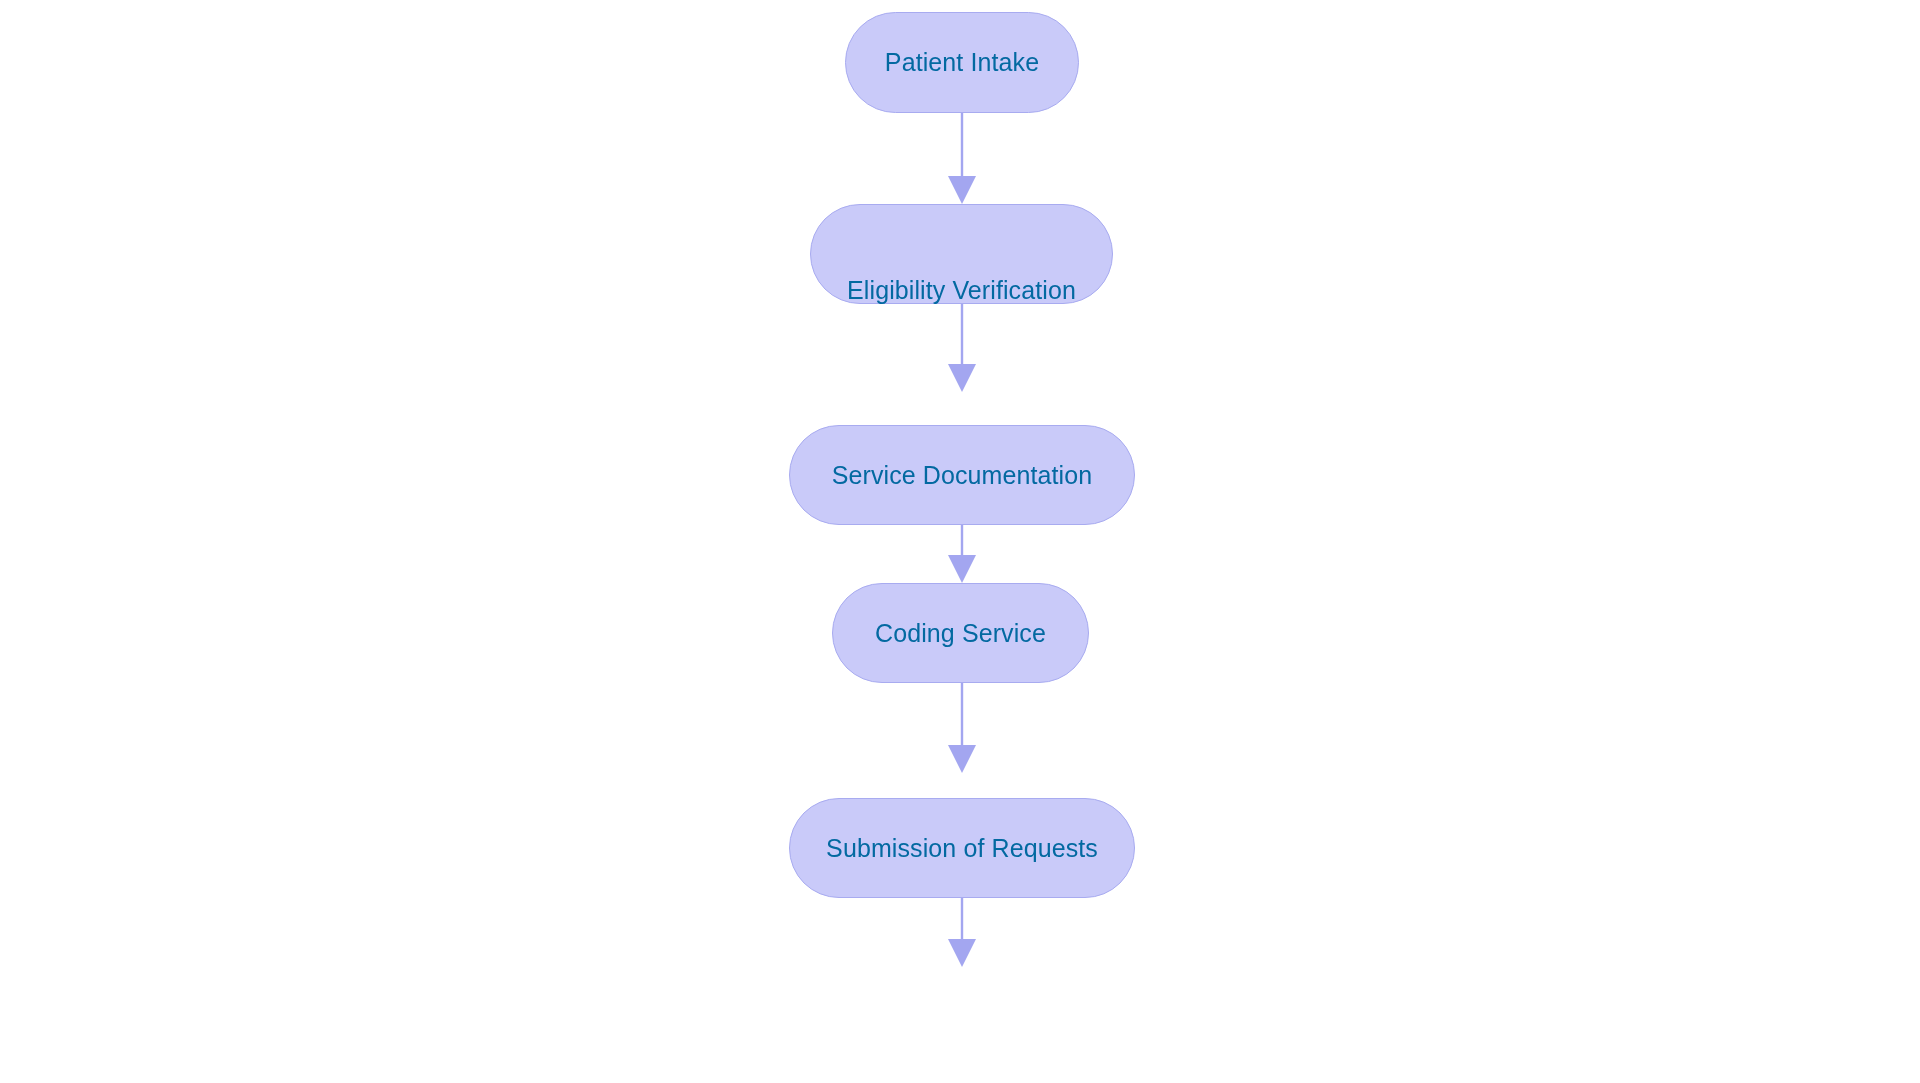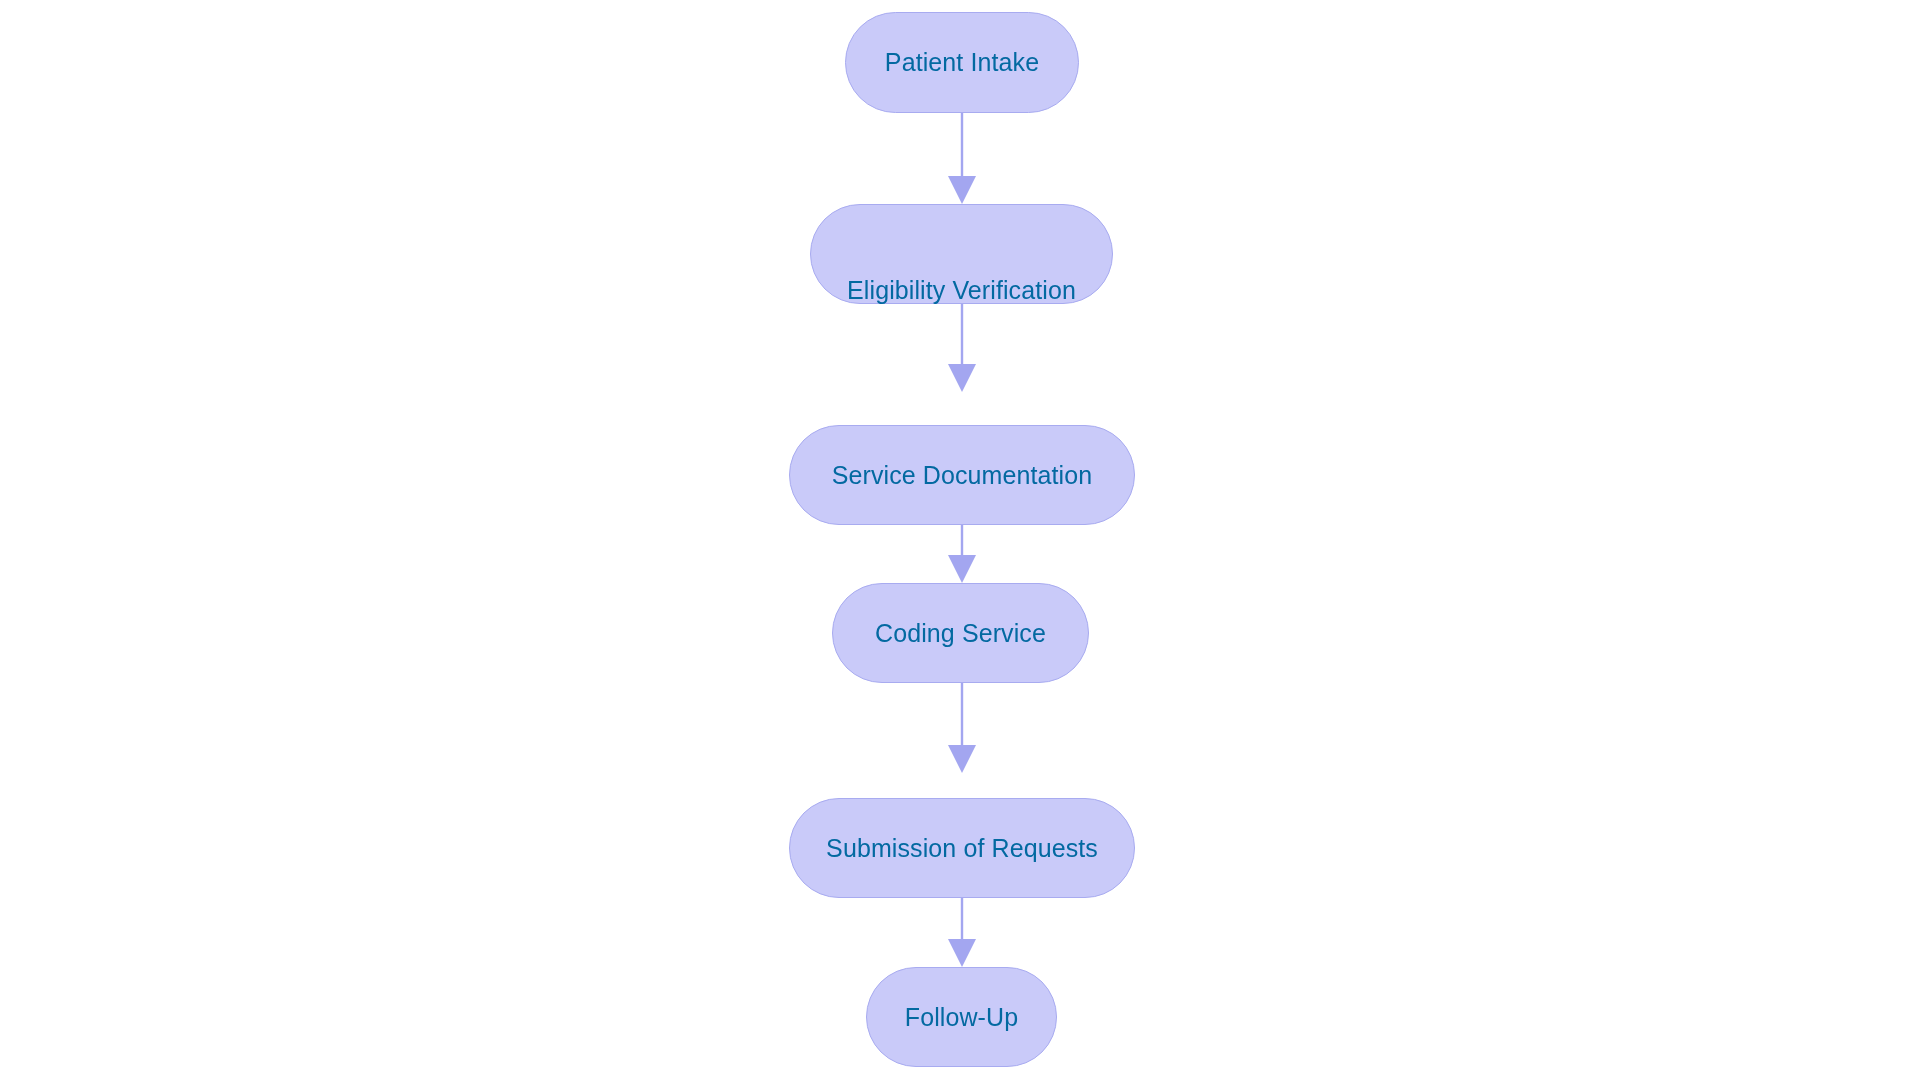--- a/index.html
+++ b/index.html
@@ -117,17 +117,14 @@
   </div>
 
   <div class="node n4">
     <span class="node-label">Coding Service</span>
   </div>
 
   <div class="node n5">
     <span class="node-label">Submission of Requests</span>
   </div>
 
-  <div class="node n6">
-    <span class="node-label">Follow-Up</span>
-  </div>
 
 </div>
 
 </body></html>

